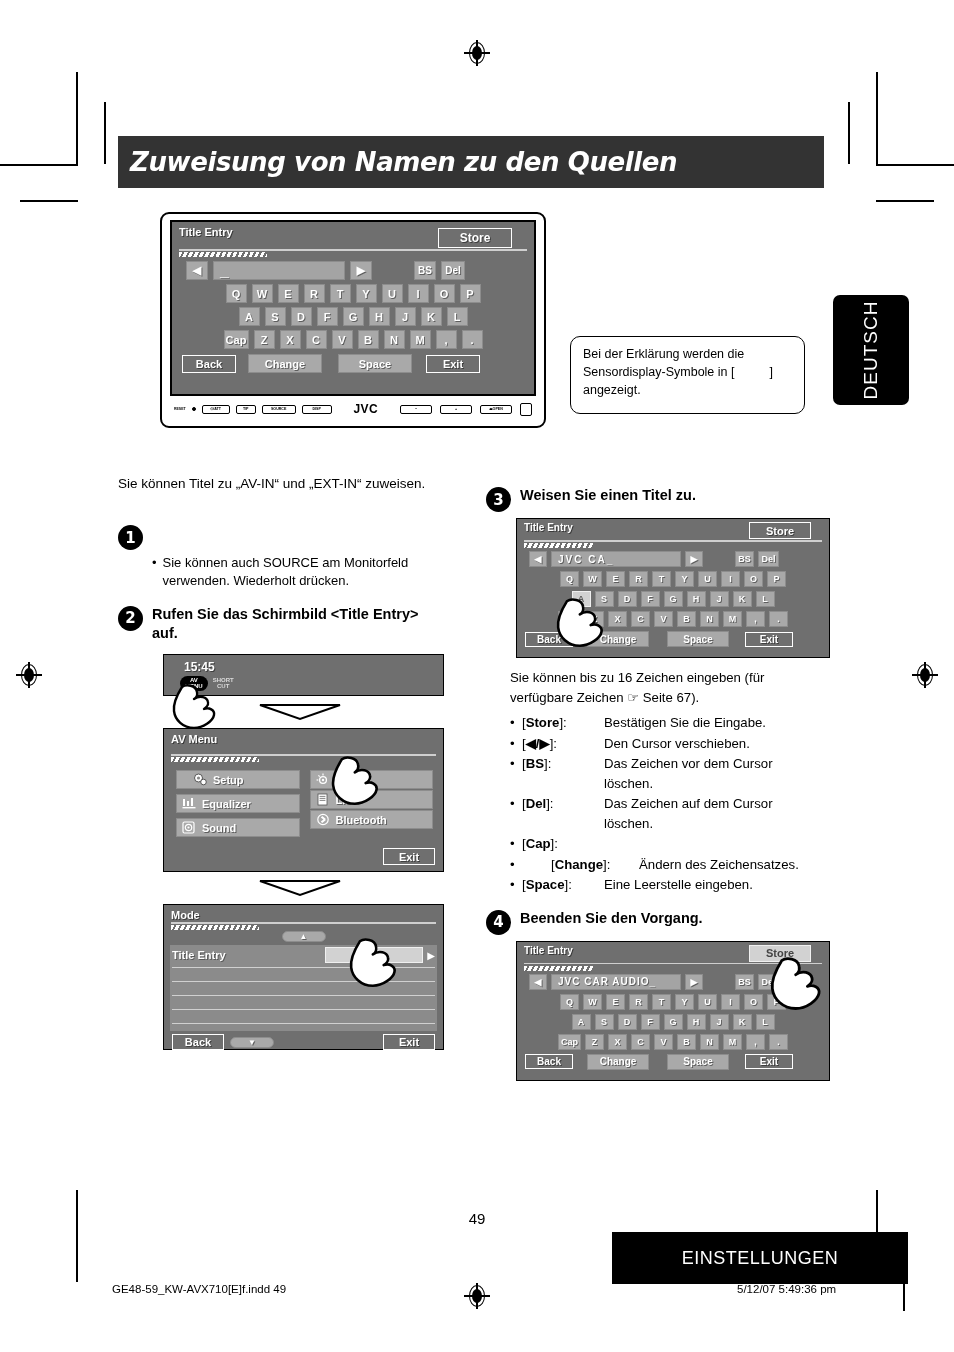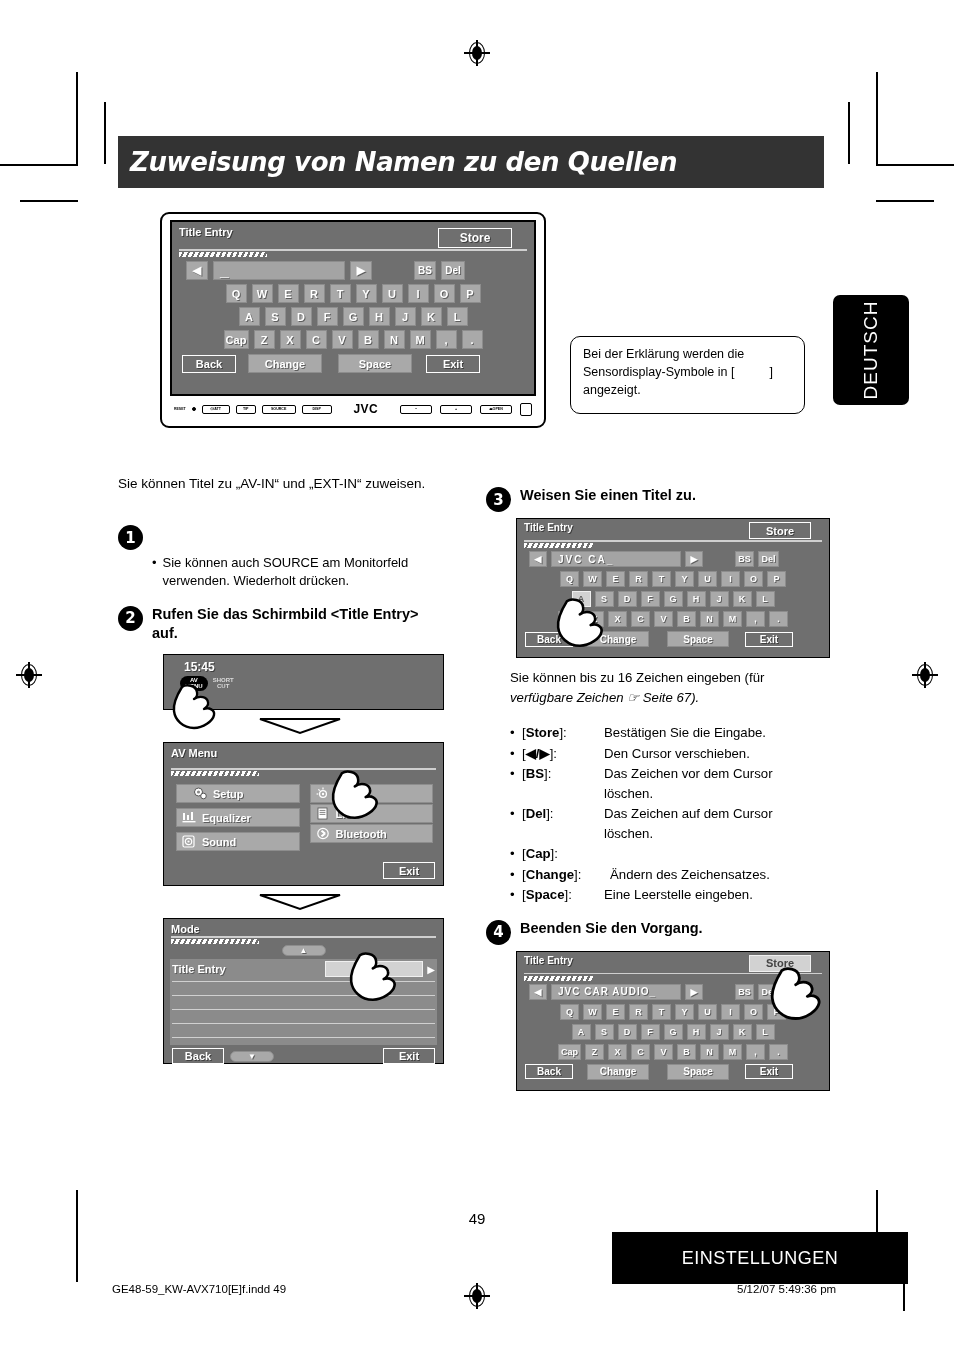--- a/index.html
+++ b/index.html
@@ -127,21 +127,21 @@
   }
   .step-txt { font-size:14.5px; font-weight:bold; line-height:1.35; }
   .step-txt .light { font-weight:normal; font-size:13px; }
   .bul { font-size:13px; line-height:1.42; margin:4px 0 0 34px; display:flex; gap:6px; }
   .bul .dot { flex:0 0 auto; }
 
   .notelist { font-size:13.2px; line-height:1.48; margin-top:10px; }
   .nl-row { display:flex; gap:0; margin-top:1px; }
   .nl-dot { flex:0 0 12px; }
   .nl-key { flex:0 0 82px; }
-  .nl-key.wide { flex:0 0 88px; }
+  .nl-key.wide { flex:0 0 88px;margin-left:29px; }
   .nl-val { flex:1 1 auto; }
 
   
   .mock { border:1.5px solid #000; position:relative; }
   .arrow-down {
     width:84px; height:18px; margin:7px auto;
     position:relative;
   }
   .arrow-down svg { display:block; }
 
@@ -312,21 +312,21 @@
   </div>
 
   <div class="step" style="margin-top:14px;">
     <div class="num">2</div>
     <div class="step-txt">
       <span>Rufen Sie das Schirmbild &lt;Title Entry&gt;</span><br>
       <span>auf.</span>
     </div>
   </div>
 
-  <div class="mock scr" style="margin:10px 0 0 45px;width:281px;height:56px;">
+  <div class="mock scr" style="margin:10px 0 0 45px;width:281px;height:42px;">
     <div style="color:#fff;font-weight:bold;font-size:12px;padding:5px 0 0 20px;text-shadow:1px 1px 0 #3f3f3f;">15:45</div>
     <div style="display:flex;align-items:center;gap:5px;padding-left:16px;margin-top:2px;">
       <div style="background:#000;color:#fff;font-size:6px;font-weight:bold;border-radius:9px;padding:1px 5px;line-height:1.05;text-align:center;">
         <span>AV</span><br>
         <span>MENU</span>
       </div>
       <div style="color:#dcdcdc;font-size:6px;font-weight:bold;line-height:1.05;text-align:center;">
         <span>SHORT</span><br>
         <span>CUT</span>
       </div>
@@ -518,21 +518,21 @@
       <div class="btn-outline" style="width:48px;height:15px;font-size:10px;margin-left:12px;">Exit</div>
     </div>
     <svg class="hand" style="left:36px;top:78px;" width="58" height="52" viewBox="0 0 52 48">
       <path d="M12 4 C16 1, 26 2, 27 9 C28 14, 24 16, 24 16 C30 12, 37 14, 38 19 C39 23, 34 26, 34 26
                C39 24, 45 27, 44 32 C43 38, 33 45, 24 45 C13 45, 5 37, 4 28 C3 20, 7 12, 12 4 Z" fill="#fff" stroke="#000" stroke-width="2.4" stroke-linejoin="round"></path>
     </svg>
   </div>
 
   <div class="notelist" style="margin-left:24px;width:300px;">
     <div>Sie können bis zu 16 Zeichen eingeben (für</div>
-    <div style="margin-bottom:16px;font-style:italic;">verfügbare Zeichen ☞ Seite 67).</div>
+    <div style="margin-bottom:6px;">verfügbare Zeichen ☞ Seite 67).</div>
     <div id="char-note-items">
         <div class="nl-row">
           <span class="nl-dot">•</span>
           <span class="nl-key">[<b>Store</b>]:</span>
           <span class="nl-val">Bestätigen Sie die Eingabe.</span>
         </div>
         <div class="nl-row">
           <span class="nl-dot">•</span>
           <span class="nl-key">[<b>◀/▶</b>]:</span>
           <span class="nl-val">Den Cursor verschieben.</span>

